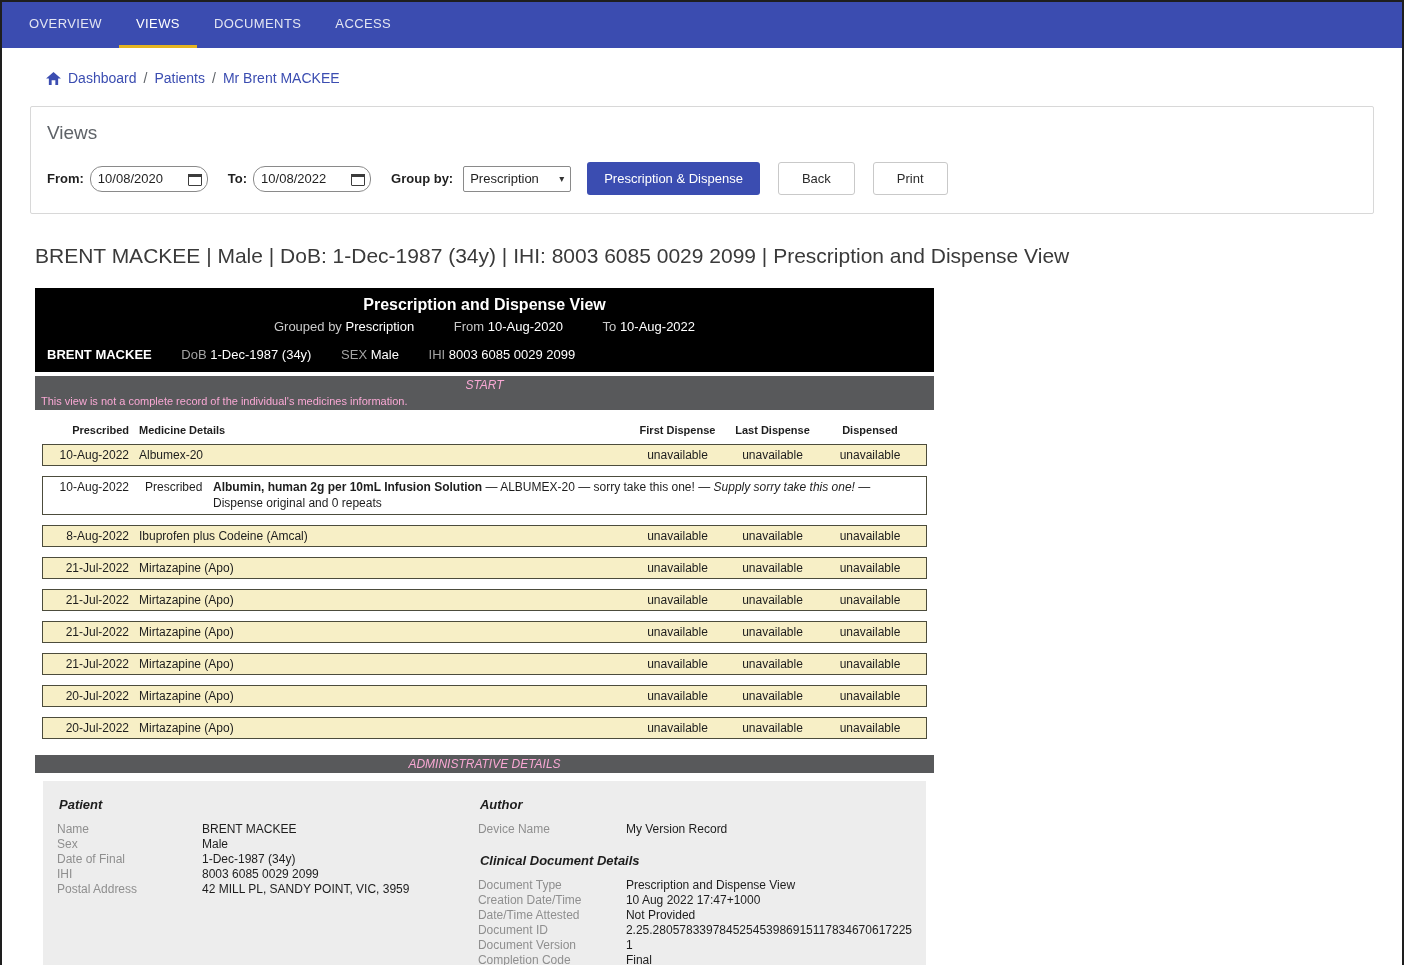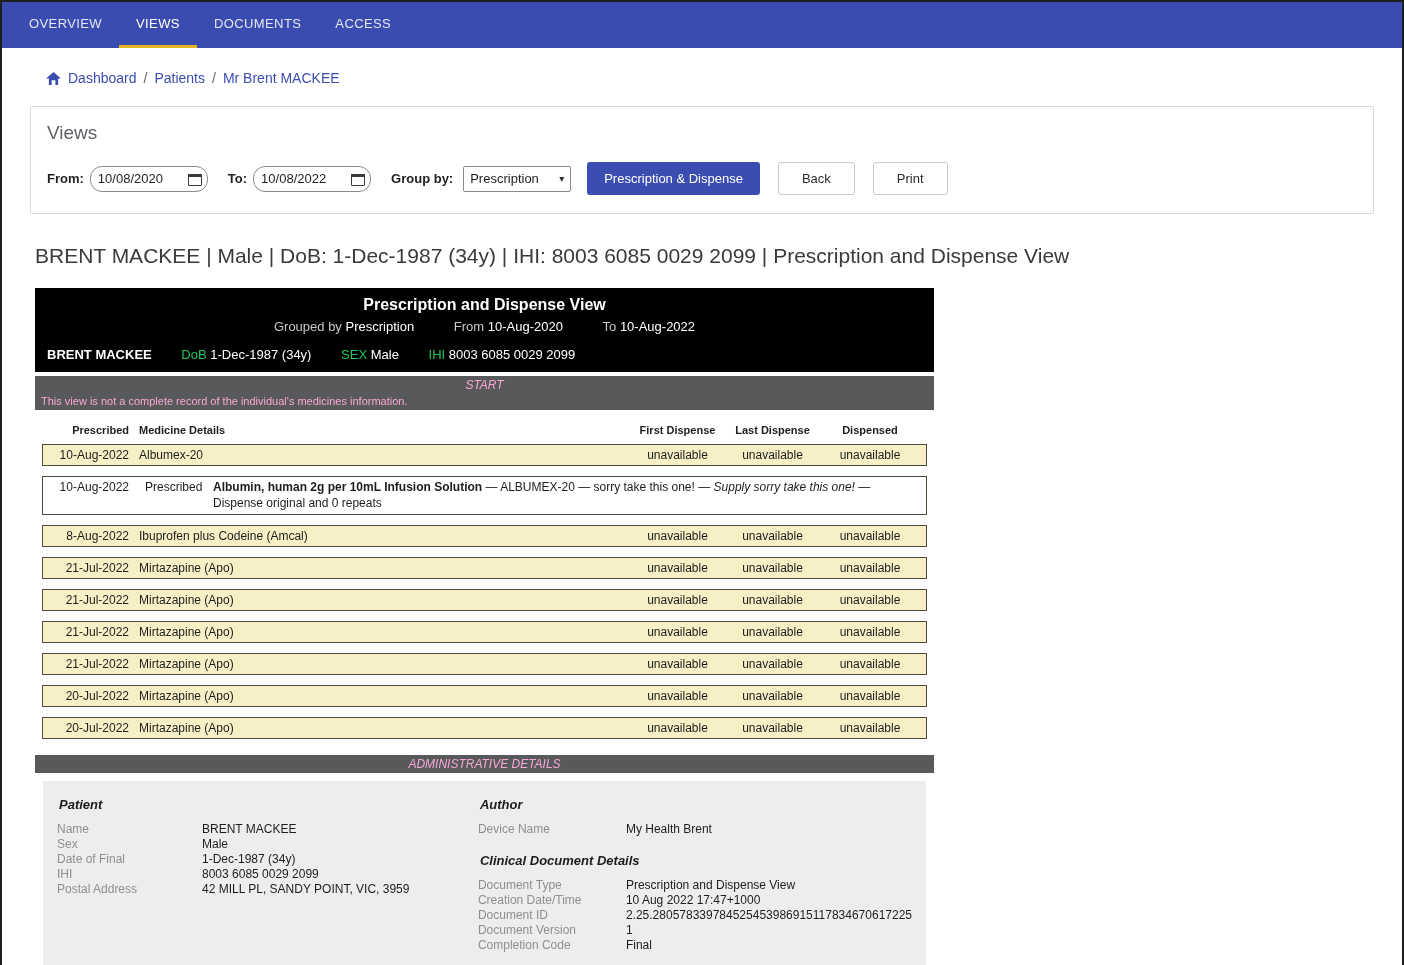--- a/index.html
+++ b/index.html
@@ -39,21 +39,21 @@
   .page-title{font-size:21px;color:#3a3a3a;margin:30px 0 20px 33px;}
 
   
   .doc{width:899px;margin:0 0 18px 33px;}
   .doc-header{background:var(--header-bg,#000);color:#fff;padding:8px 10px 10px;}
   .doc-title{text-align:center;font-size:16px;font-weight:bold;margin-bottom:5px;}
   .doc-meta{text-align:center;font-size:13px;margin-bottom:13px;}
   .doc-meta .lbl{color:#c9c9c9;}
   .doc-meta .seg{margin:0 18px;}
   .doc-patient{font-size:13px;padding-left:2px;}
-  .doc-patient .lbl{color:#22c55e;}
+  .doc-patient .lbl{color:#a3a3a3;}
   .doc-patient .seg{margin-right:26px;}
   .pt-name{font-weight:bold;}
 
   .bar{background:var(--bar-bg,#58595b);color:#f9a8d4;font-size:12px;font-weight:normal;font-style:italic;
     text-align:center;padding:2px 0;}
   .bar.start{margin-top:4px;}
   .bar.notice{font-style:normal;font-size:11px;text-align:left;padding:1px 0 3px 6px;margin-bottom:14px;}
   .bar.admin{margin-top:16px;}
 
   .grid5{display:grid;grid-template-columns:90px 1fr 95px 95px 100px;align-items:center;}
@@ -248,34 +248,38 @@
               <span class="admin-label">Postal Address</span>
               <span class="admin-value">42 MILL PL, SANDY POINT, VIC, 3959</span>
             </div>
           </div>
       </div>
       <div class="admin-col">
         <div class="admin-h">Author</div>
         <div>
             <div class="admin-row">
               <span class="admin-label wide">Device Name</span>
-              <span class="admin-value">My Health Brent</span>
+              <span class="admin-value">My Version Record</span>
             </div>
           </div>
         <div class="admin-h second">Clinical Document Details</div>
         <div>
             <div class="admin-row">
               <span class="admin-label wide">Document Type</span>
               <span class="admin-value">Prescription and Dispense View</span>
             </div>
             <div class="admin-row">
               <span class="admin-label wide">Creation Date/Time</span>
               <span class="admin-value">10 Aug 2022 17:47+1000</span>
             </div>
             <div class="admin-row">
+              <span class="admin-label wide">Date/Time Attested</span>
+              <span class="admin-value">Not Provided</span>
+            </div>
+            <div class="admin-row">
               <span class="admin-label wide">Document ID</span>
               <span class="admin-value">2.25.280578339784525453986915117834670617225</span>
             </div>
             <div class="admin-row">
               <span class="admin-label wide">Document Version</span>
               <span class="admin-value">1</span>
             </div>
             <div class="admin-row">
               <span class="admin-label wide">Completion Code</span>
               <span class="admin-value">Final</span>

